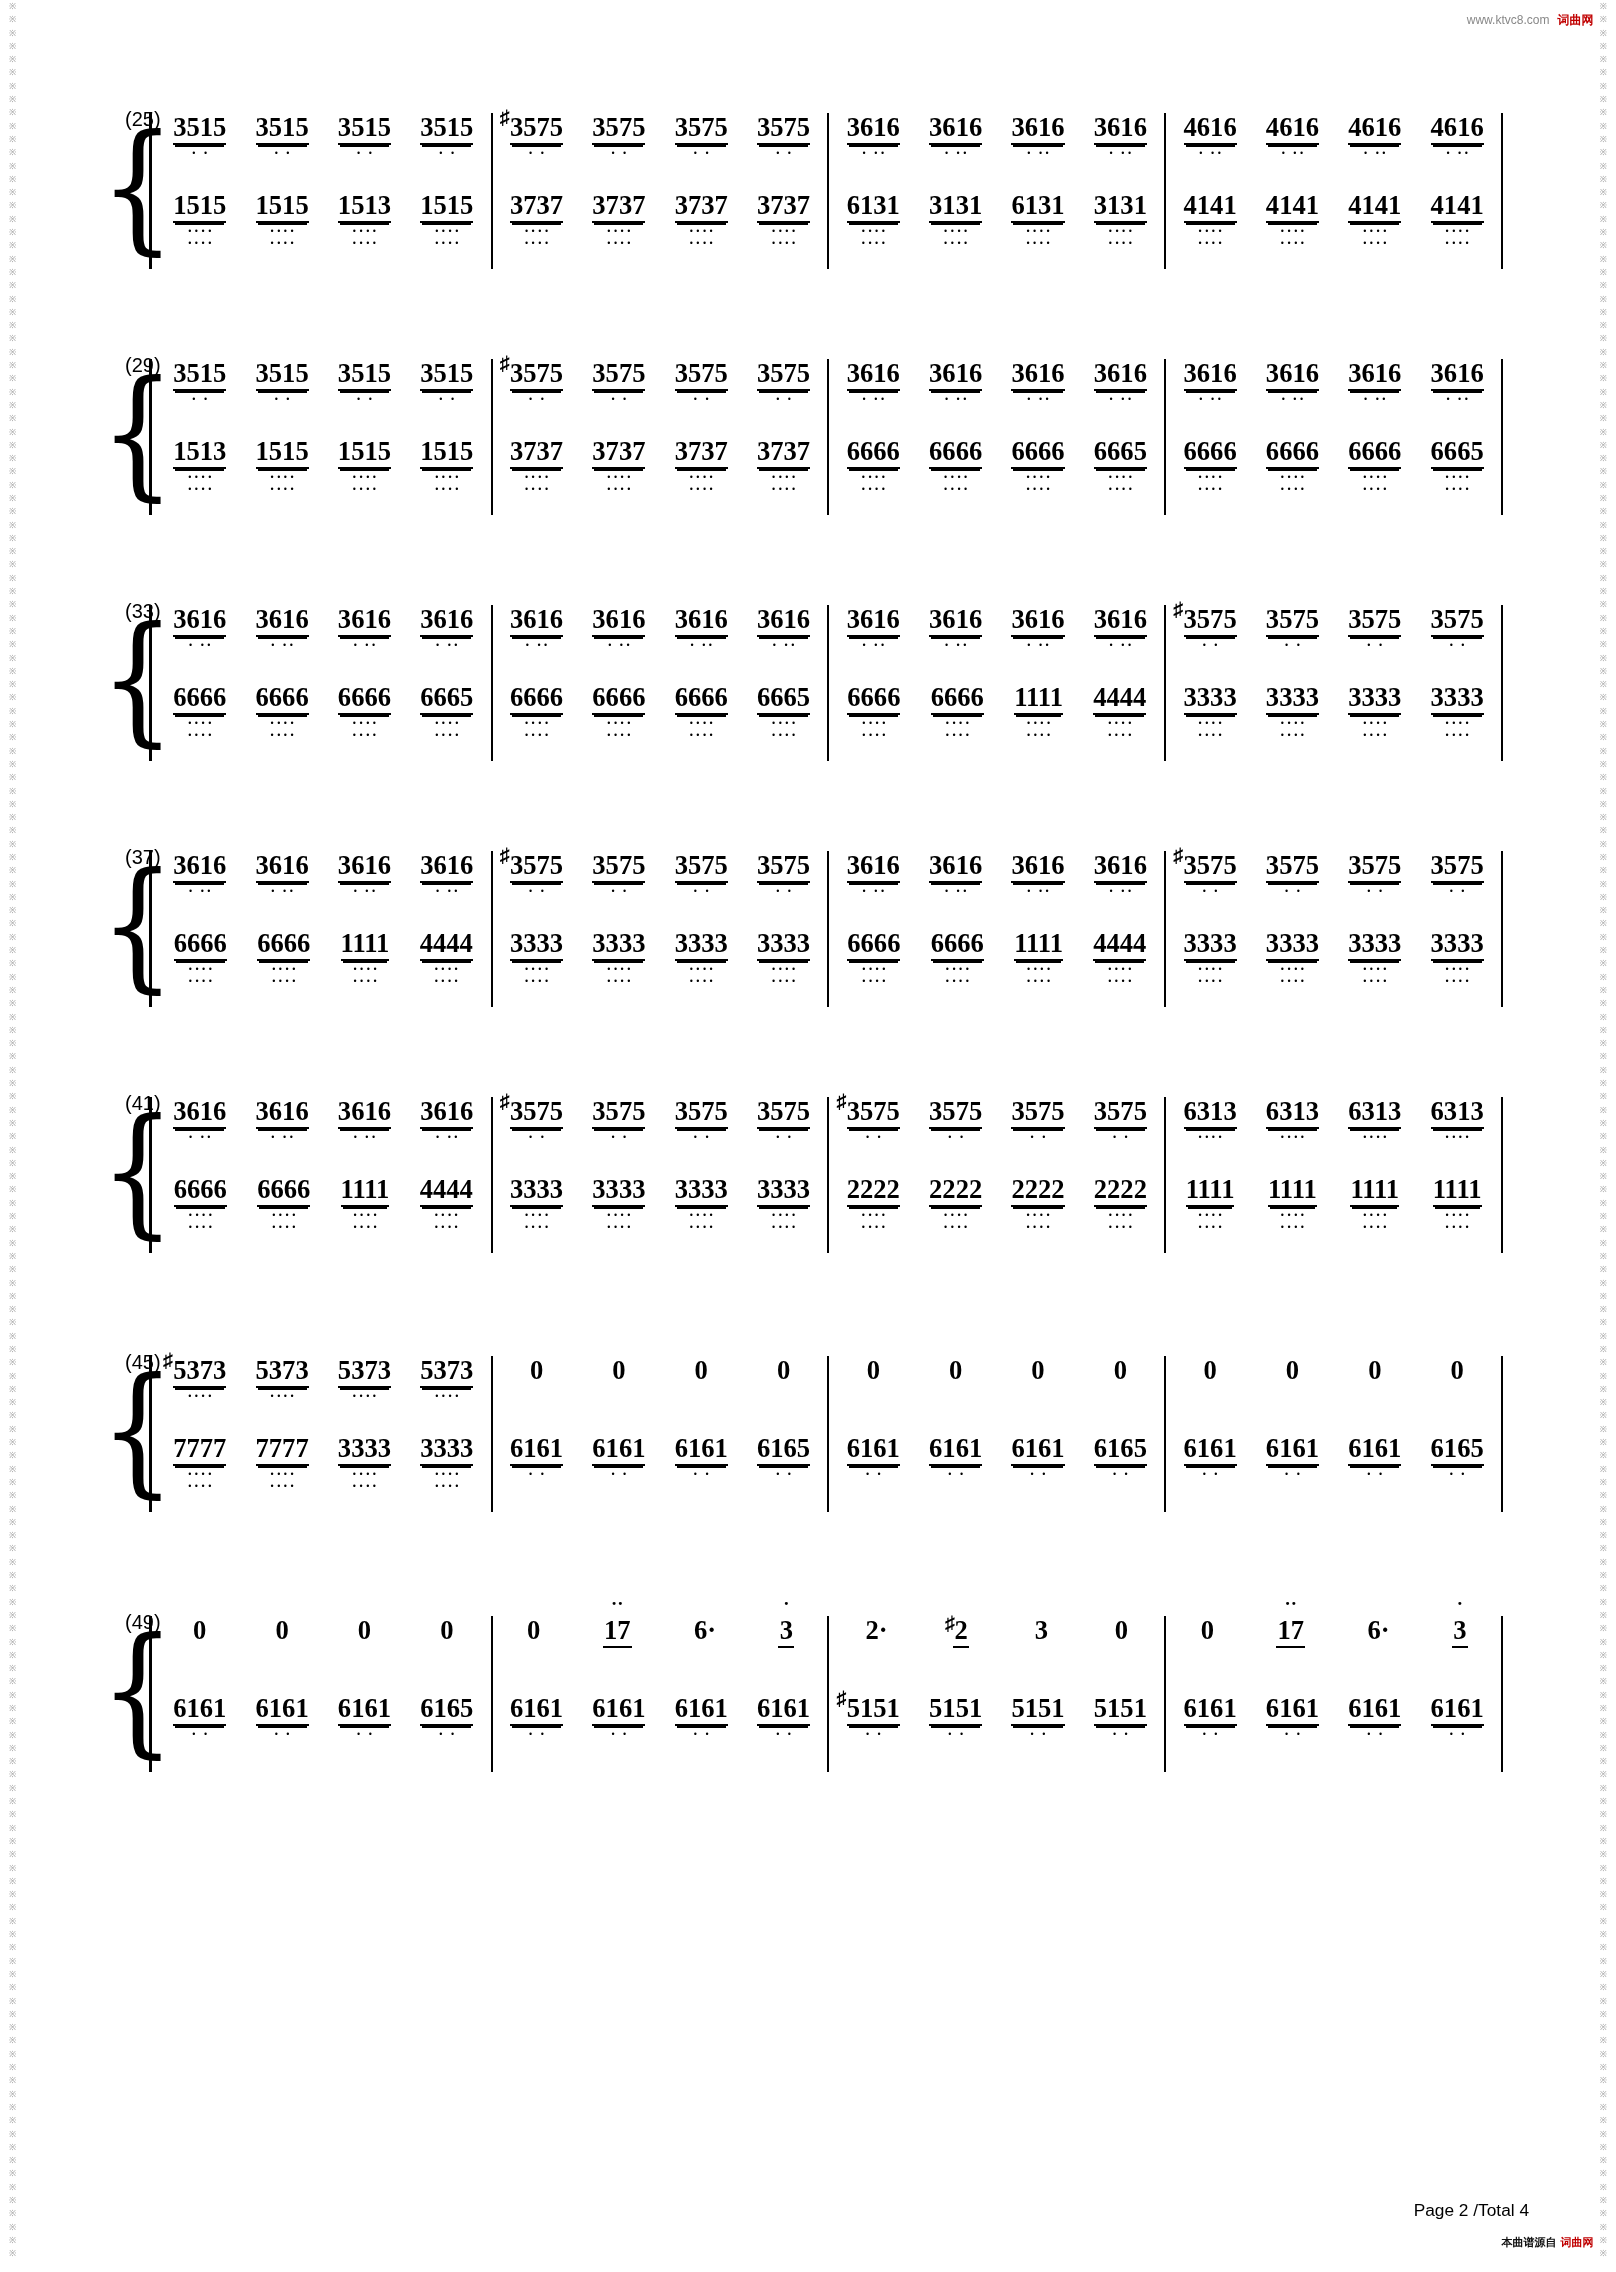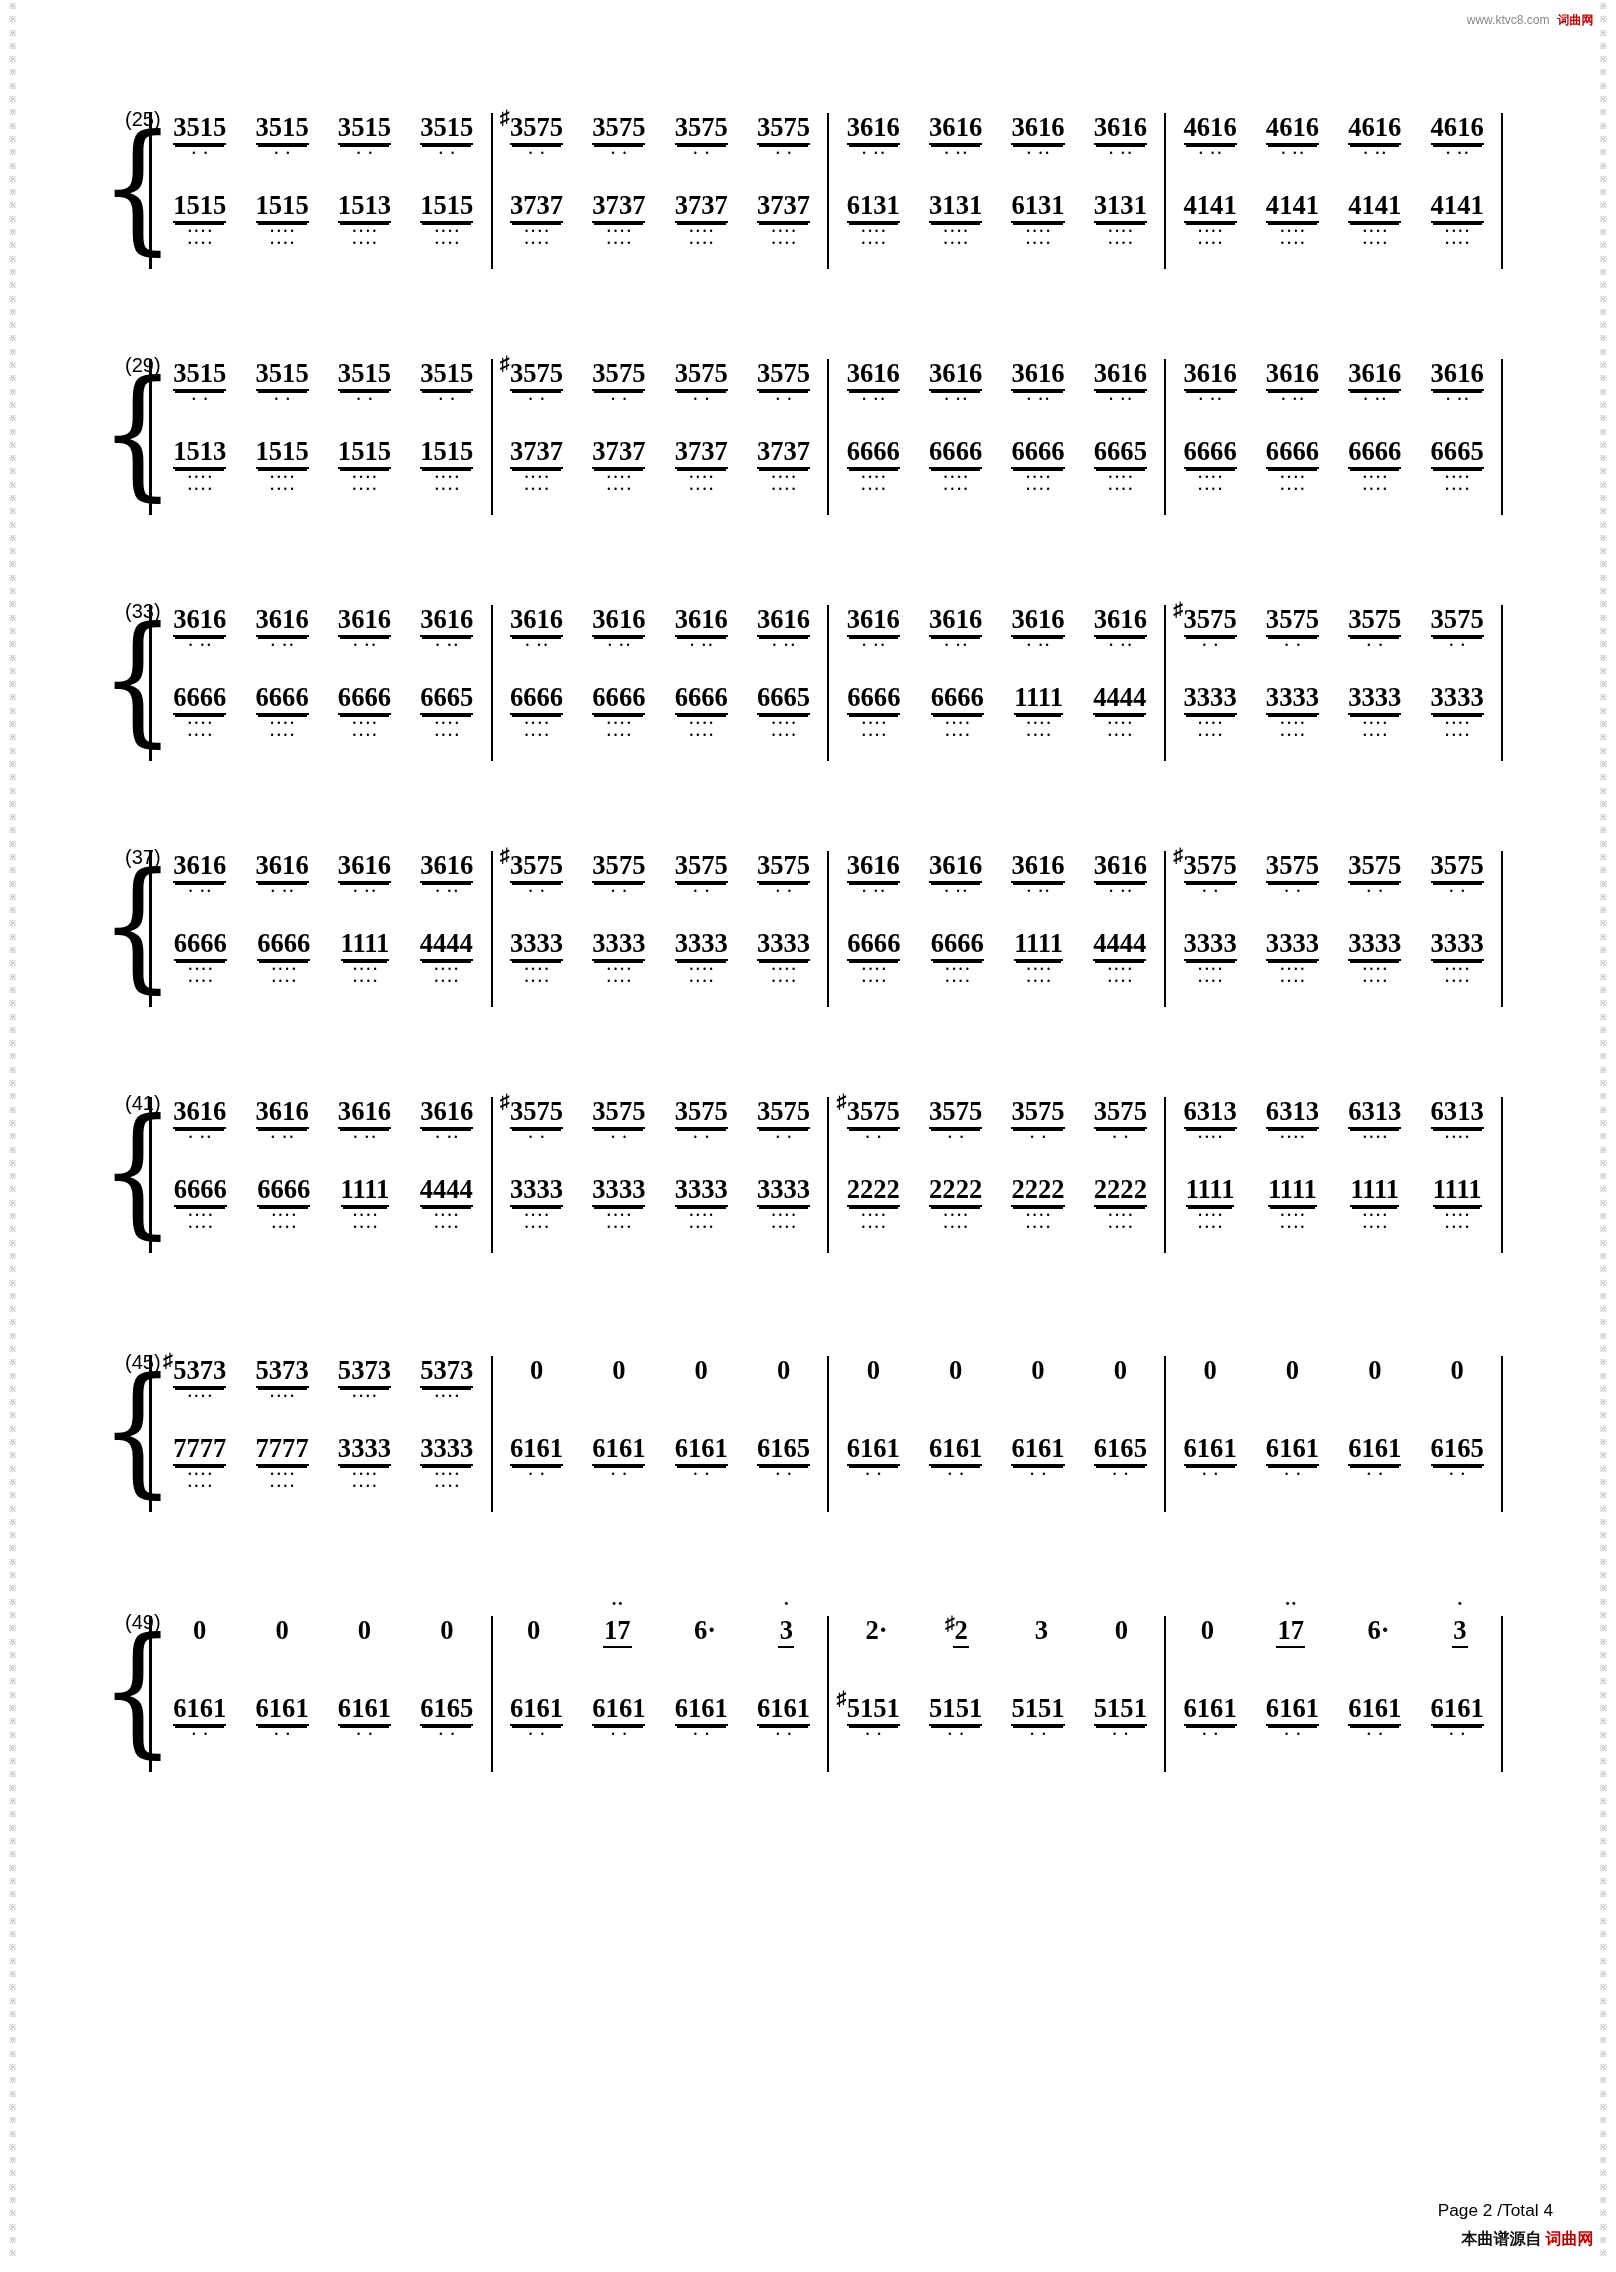--- a/index.html
+++ b/index.html
@@ -45,33 +45,33 @@
   }
   .watermark-top .cn {
     color: #c00000;
     margin-left: 8px;
     font-weight: bold;
   }
   .watermark-bottom {
     position: absolute;
     bottom: 22.6px;
     right: 22.6px;
-    font-size: 16px;
+    font-size: 11px;
     color: #111;
     font-weight: bold;
     font-family: "Liberation Sans", sans-serif;
   }
   .watermark-bottom .cn {
     color: #c00000;
     margin-left: 4px;
   }
   .page-footer {
     position: absolute;
     bottom: 52px;
-    right: 63px;
+    right: 87px;
     font-size: 17.3px;
     color: #000;
     font-family: "Liberation Sans", sans-serif;
   }
 
   .score {
     position: absolute;
     left: 0;
     top: 0;
     width: 1616px;

